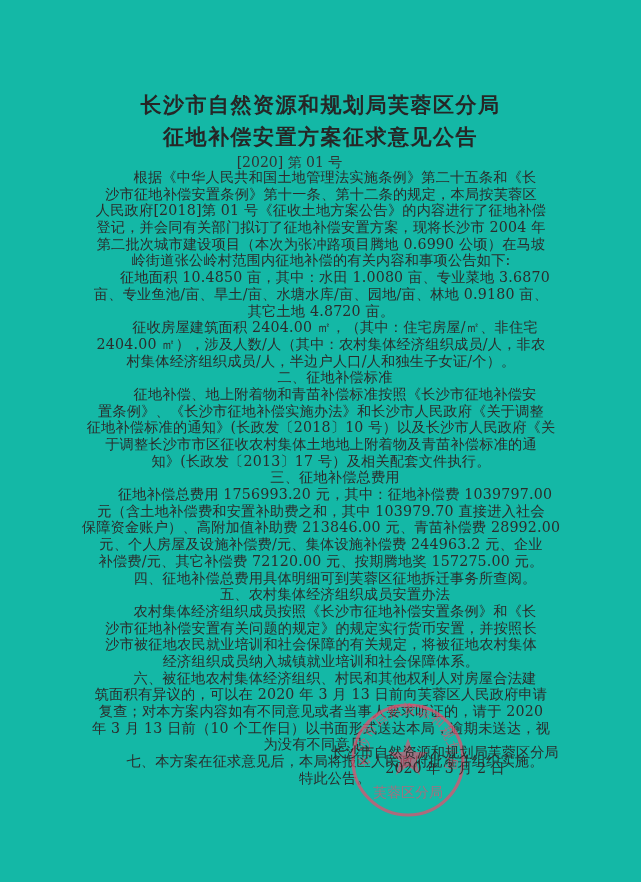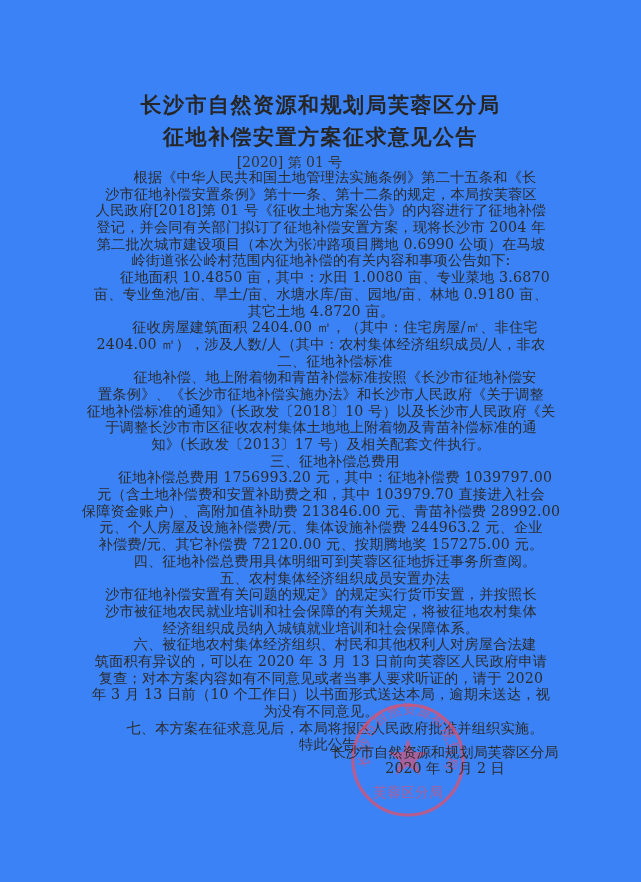--- a/index.html
+++ b/index.html
@@ -1,19 +1,19 @@
 <!DOCTYPE html>
 <html><head>
 <meta charset="utf-8">
 <style>
   html, body { margin: 0; padding: 0; background: #ffffff; }
   body { width: 641px; height: 882px; overflow: hidden; position: relative; }
   .page {
     position: absolute; left: 0; top: 0; width: 641px; height: 882px;
-    background: #3b82f6;
+    background: #14b8a6;
     color: #2a2a2a;
     font-family: "DejaVu Serif", "Liberation Serif", serif;
   }
   .title {
     position: absolute; left: 0; width: 641px; text-align: center;
     font-family: "DejaVu Sans", "Liberation Sans", sans-serif;
     font-size: 21px; font-weight: bold; letter-spacing: 1.5px; color: #262626;
   }
   .t1 { top: 91px; }
   .t2 { top: 123px; }
@@ -52,34 +52,36 @@
       <div class="line">沙市征地补偿安置条例》第十一条、第十二条的规定，本局按芙蓉区</div>
       <div class="line">人民政府[2018]第 01 号《征收土地方案公告》的内容进行了征地补偿</div>
       <div class="line">登记，并会同有关部门拟订了征地补偿安置方案，现将长沙市 2004 年</div>
       <div class="line">第二批次城市建设项目（本次为张冲路项目腾地 0.6990 公顷）在马坡</div>
       <div class="line">岭街道张公岭村范围内征地补偿的有关内容和事项公告如下:</div>
       <div class="line ind">征地面积 10.4850 亩，其中：水田 1.0080 亩、专业菜地 3.6870</div>
       <div class="line">亩、专业鱼池/亩、旱土/亩、水塘水库/亩、园地/亩、林地 0.9180 亩、</div>
       <div class="line">其它土地 4.8720 亩。</div>
       <div class="line ind">征收房屋建筑面积 2404.00 ㎡，（其中：住宅房屋/㎡、非住宅</div>
       <div class="line">2404.00 ㎡），涉及人数/人（其中：农村集体经济组织成员/人，非农</div>
+      <div class="line">村集体经济组织成员/人，半边户人口/人和独生子女证/个）。</div>
       <div class="line ind">二、征地补偿标准</div>
       <div class="line ind">征地补偿、地上附着物和青苗补偿标准按照《长沙市征地补偿安</div>
       <div class="line">置条例》、《长沙市征地补偿实施办法》和长沙市人民政府《关于调整</div>
       <div class="line">征地补偿标准的通知》(长政发〔2018〕10 号）以及长沙市人民政府《关</div>
       <div class="line">于调整长沙市市区征收农村集体土地地上附着物及青苗补偿标准的通</div>
       <div class="line">知》(长政发〔2013〕17 号）及相关配套文件执行。</div>
       <div class="line ind">三、征地补偿总费用</div>
       <div class="line ind">征地补偿总费用 1756993.20 元，其中：征地补偿费 1039797.00</div>
       <div class="line">元（含土地补偿费和安置补助费之和，其中 103979.70 直接进入社会</div>
       <div class="line">保障资金账户）、高附加值补助费 213846.00 元、青苗补偿费 28992.00</div>
       <div class="line">元、个人房屋及设施补偿费/元、集体设施补偿费 244963.2 元、企业</div>
       <div class="line">补偿费/元、其它补偿费 72120.00 元、按期腾地奖 157275.00 元。</div>
       <div class="line ind">四、征地补偿总费用具体明细可到芙蓉区征地拆迁事务所查阅。</div>
       <div class="line ind">五、农村集体经济组织成员安置办法</div>
+      <div class="line ind">农村集体经济组织成员按照《长沙市征地补偿安置条例》和《长</div>
       <div class="line">沙市征地补偿安置有关问题的规定》的规定实行货币安置，并按照长</div>
       <div class="line">沙市被征地农民就业培训和社会保障的有关规定，将被征地农村集体</div>
       <div class="line">经济组织成员纳入城镇就业培训和社会保障体系。</div>
       <div class="line ind">六、被征地农村集体经济组织、村民和其他权利人对房屋合法建</div>
       <div class="line">筑面积有异议的，可以在 2020 年 3 月 13 日前向芙蓉区人民政府申请</div>
       <div class="line">复查；对本方案内容如有不同意见或者当事人要求听证的，请于 2020</div>
       <div class="line">年 3 月 13 日前（10 个工作日）以书面形式送达本局，逾期未送达，视</div>
       <div class="line">为没有不同意见。</div>
       <div class="line ind">七、本方案在征求意见后，本局将报区人民政府批准并组织实施。</div>
       <div class="line ind">特此公告。</div>

